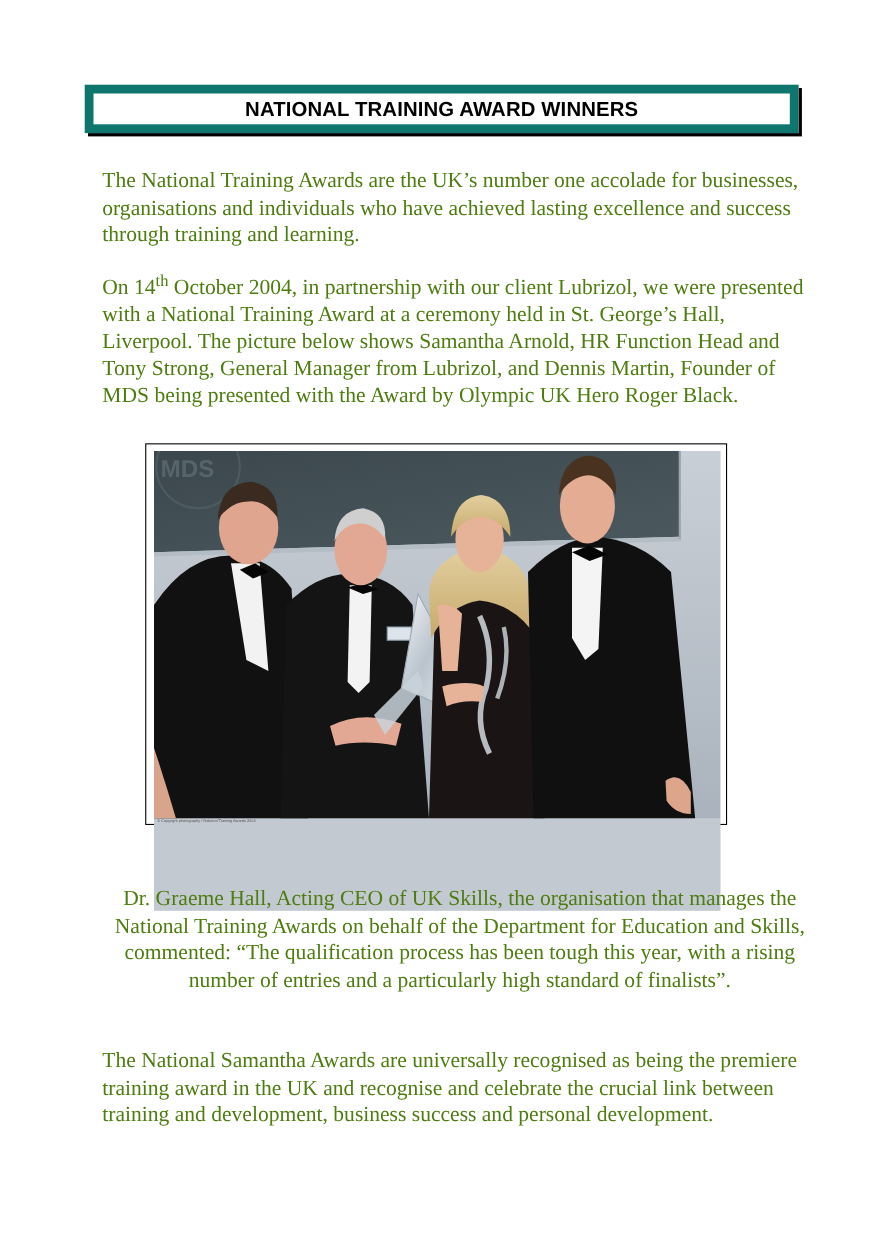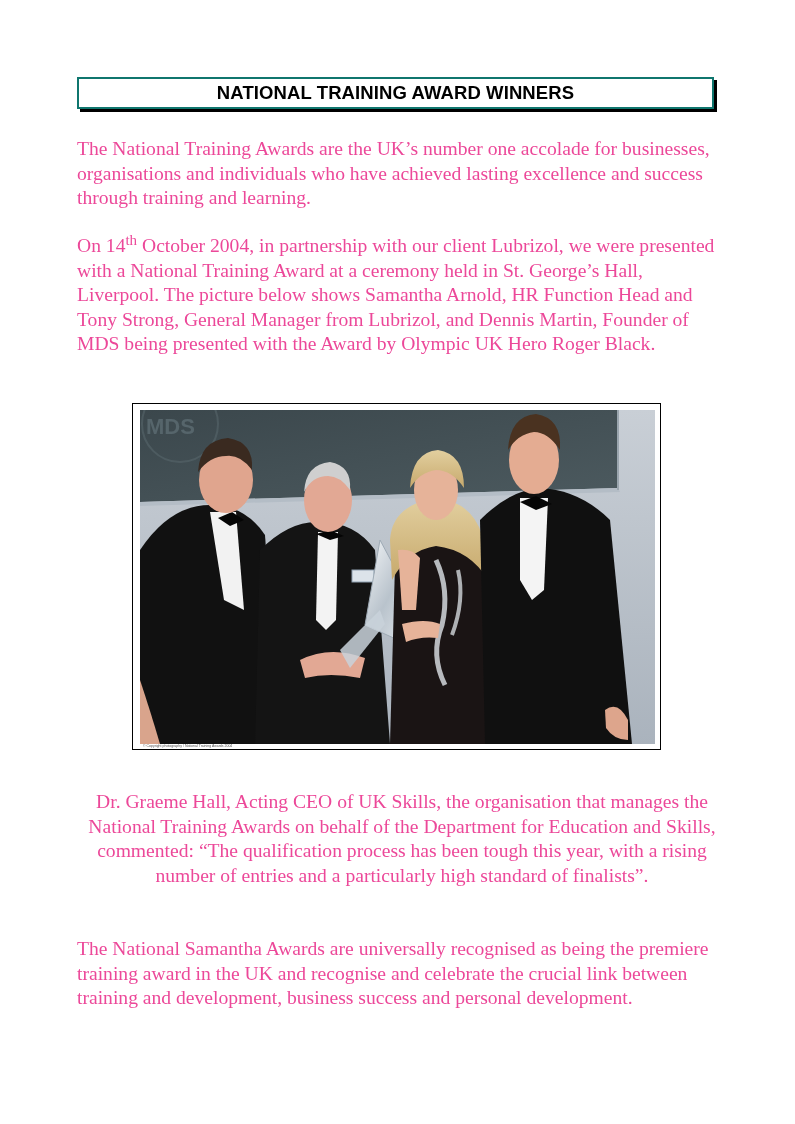--- a/index.html
+++ b/index.html
@@ -14,41 +14,41 @@
       overflow: hidden;
       font-family: "Liberation Serif", "DejaVu Serif", serif;
       color: #111111;
     }
     .title-box {
       position: absolute;
       left: 77px;
       top: 77px;
       width: 633px;
       height: 28px;
-      border: 2px solid #0f766e;
+      border: 8px solid #0f766e;
       box-shadow: 3px 3px 0 0 #000000;
       background: #ffffff;
       text-align: center;
     }
     .title-text {
       font-family: "Liberation Sans", "DejaVu Sans", sans-serif;
       font-weight: bold;
       font-size: 18.5px;
       line-height: 28px;
       letter-spacing: 0.1px;
       color: #000000;
     }
     .para {
       position: absolute;
       left: 77px;
       width: 650px;
-      margin: 0;
+      margin: 16px;
       font-size: 19.6px;
       line-height: 24.6px;
-      color: #ec4899;
+      color: #4d7c0f;
     }
     .para sup {
       font-size: 15px;
       line-height: 0;
       vertical-align: 7px;
     }
     #para-1 { top: 137px; }
     #para-2 { top: 234px; }
     #para-3 { top: 790px; text-align: center; }
     #para-4 { top: 937px; }
@@ -60,21 +60,21 @@
       width: 527px;
       height: 345px;
       border: 1px solid #000000;
       background: #ffffff;
     }
     .photo {
       position: absolute;
       left: 7px;
       top: 6px;
       width: 515px;
-      height: 334px;
+      height: 418px;
       overflow: hidden;
       background: #c3c9d0;
     }
     .photo svg { display: block; }
     .photo-credit {
       position: absolute;
       left: 10px;
       top: 340px;
       font-family: "Liberation Sans", "DejaVu Sans", sans-serif;
       font-size: 3.5px;

